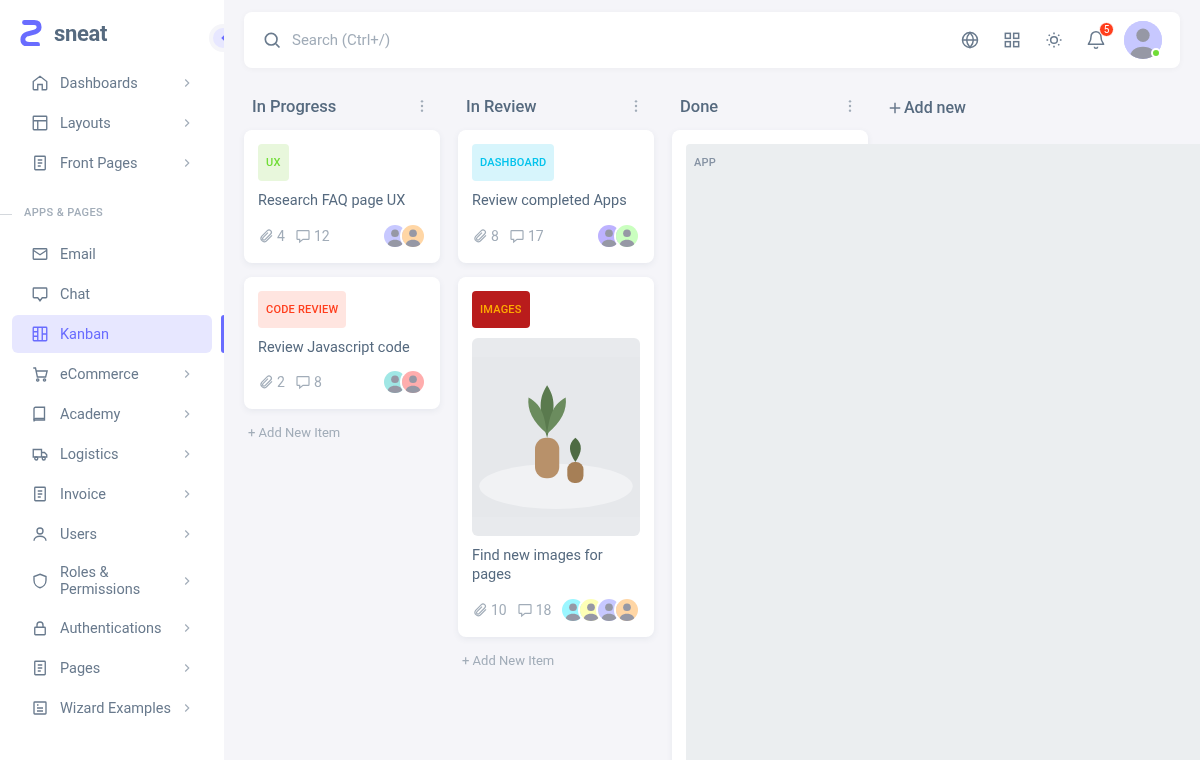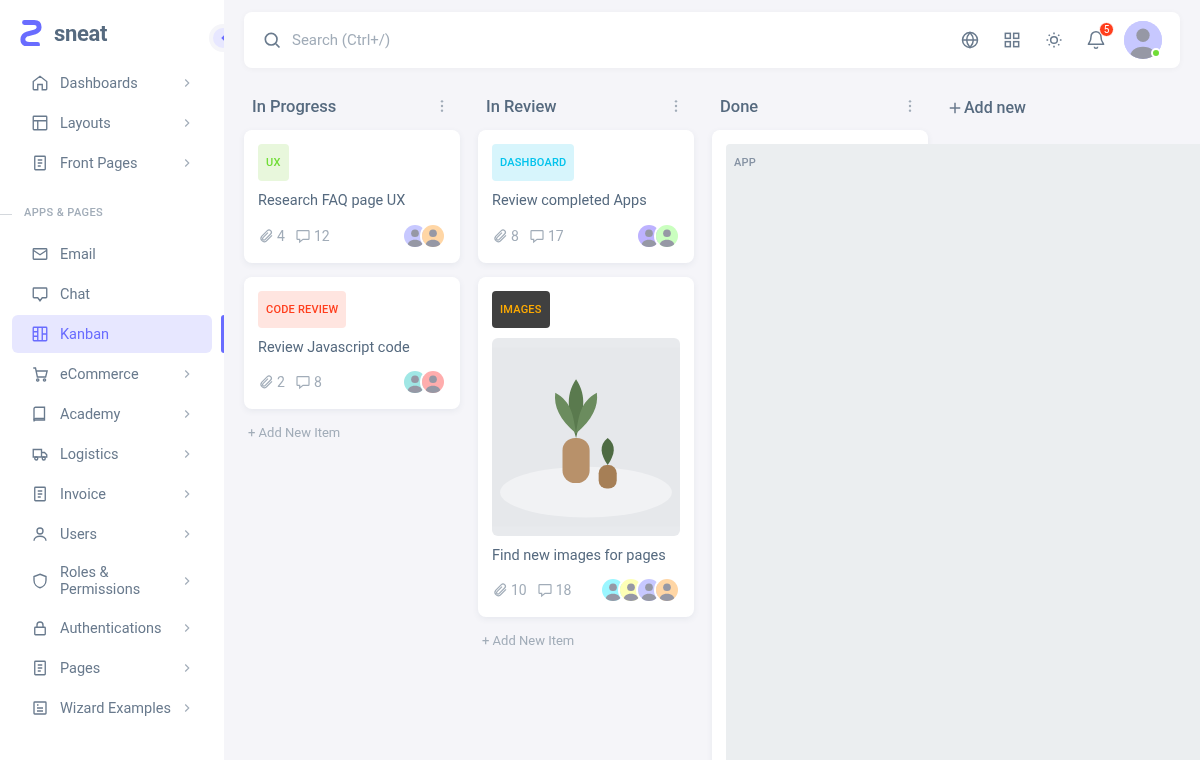--- a/index.html
+++ b/index.html
@@ -30,31 +30,31 @@
 .search input::placeholder{color:#a1acb8}
 .topbar-actions{display:flex;align-items:center;gap:6px}
 .top-ic{width:36px;height:36px;display:flex;align-items:center;justify-content:center;cursor:pointer;border-radius:50%;position:relative}
 .top-ic svg{width:20px;height:20px;stroke:#697a8d;fill:none;stroke-width:1.8}
 .badge{position:absolute;top:0;right:0;background:#ff3e1d;color:#fff;border-radius:9px;min-width:15px;height:15px;font-size:10px;display:flex;align-items:center;justify-content:center;border:1.5px solid #fff;padding:0 3px}
 .avatar-wrap{position:relative;margin-left:4px}
 .avatar{width:38px;height:38px;border-radius:50%;background:#c7c8ff;overflow:hidden;display:flex;align-items:center;justify-content:center;cursor:pointer}
 .avatar svg{width:38px;height:38px}
 .status-dot{position:absolute;bottom:1px;right:1px;width:10px;height:10px;background:#71dd37;border-radius:50%;border:2px solid #fff}
 .board{flex:1;padding:28px 20px;display:flex;gap:18px;overflow:auto;align-items:flex-start}
-.column{width:216px;flex-shrink:0}
+.column{width:196px;flex-shrink:0}
 .col-head{display:flex;align-items:center;justify-content:space-between;padding:0 8px 14px}
 .col-title{font-size:16.5px;font-weight:500;color:#566a7f}
 .col-menu{width:20px;height:20px;display:flex;align-items:center;justify-content:center;cursor:pointer}
 .col-menu svg{width:16px;height:16px;fill:#a1acb8}
 .card{background:#fff;border-radius:8px;padding:14px;margin-bottom:14px;box-shadow:0 2px 6px rgba(67,89,113,0.08);cursor:pointer}
 .tag{display:inline-block;font-size:11px;font-weight:500;padding:12px 8px;border-radius:4px;letter-spacing:0.2px}
 .tag.ux{background:#e8f7dc;color:#71dd37}
 .tag.code{background:#ffe5e0;color:#ff3e1d}
 .tag.dashboard{background:#d7f5fc;color:#03c3ec}
-.tag.images{background:#404040;color:#ffab00}
+.tag.images{background:#b91c1c;color:#ffab00}
 .tag.app{background:#ebeef0;color:#8592a3}
 .card-title{font-size:14.5px;color:#566a7f;margin-top:10px;font-weight:400;line-height:1.35}
 .card-foot{display:flex;align-items:center;justify-content:space-between;margin-top:12px}
 .stats{display:flex;align-items:center;gap:10px;color:#a1acb8;font-size:14px}
 .stat{display:flex;align-items:center;gap:3px}
 .stat svg{width:16px;height:16px;stroke:#a1acb8;fill:none;stroke-width:1.8}
 .avatars{display:flex}
 .av{width:26px;height:26px;border-radius:50%;border:2px solid #fff;margin-left:-8px;overflow:hidden;display:flex;align-items:center;justify-content:center}
 .av:first-child{margin-left:0}
 .av svg{width:26px;height:26px}

